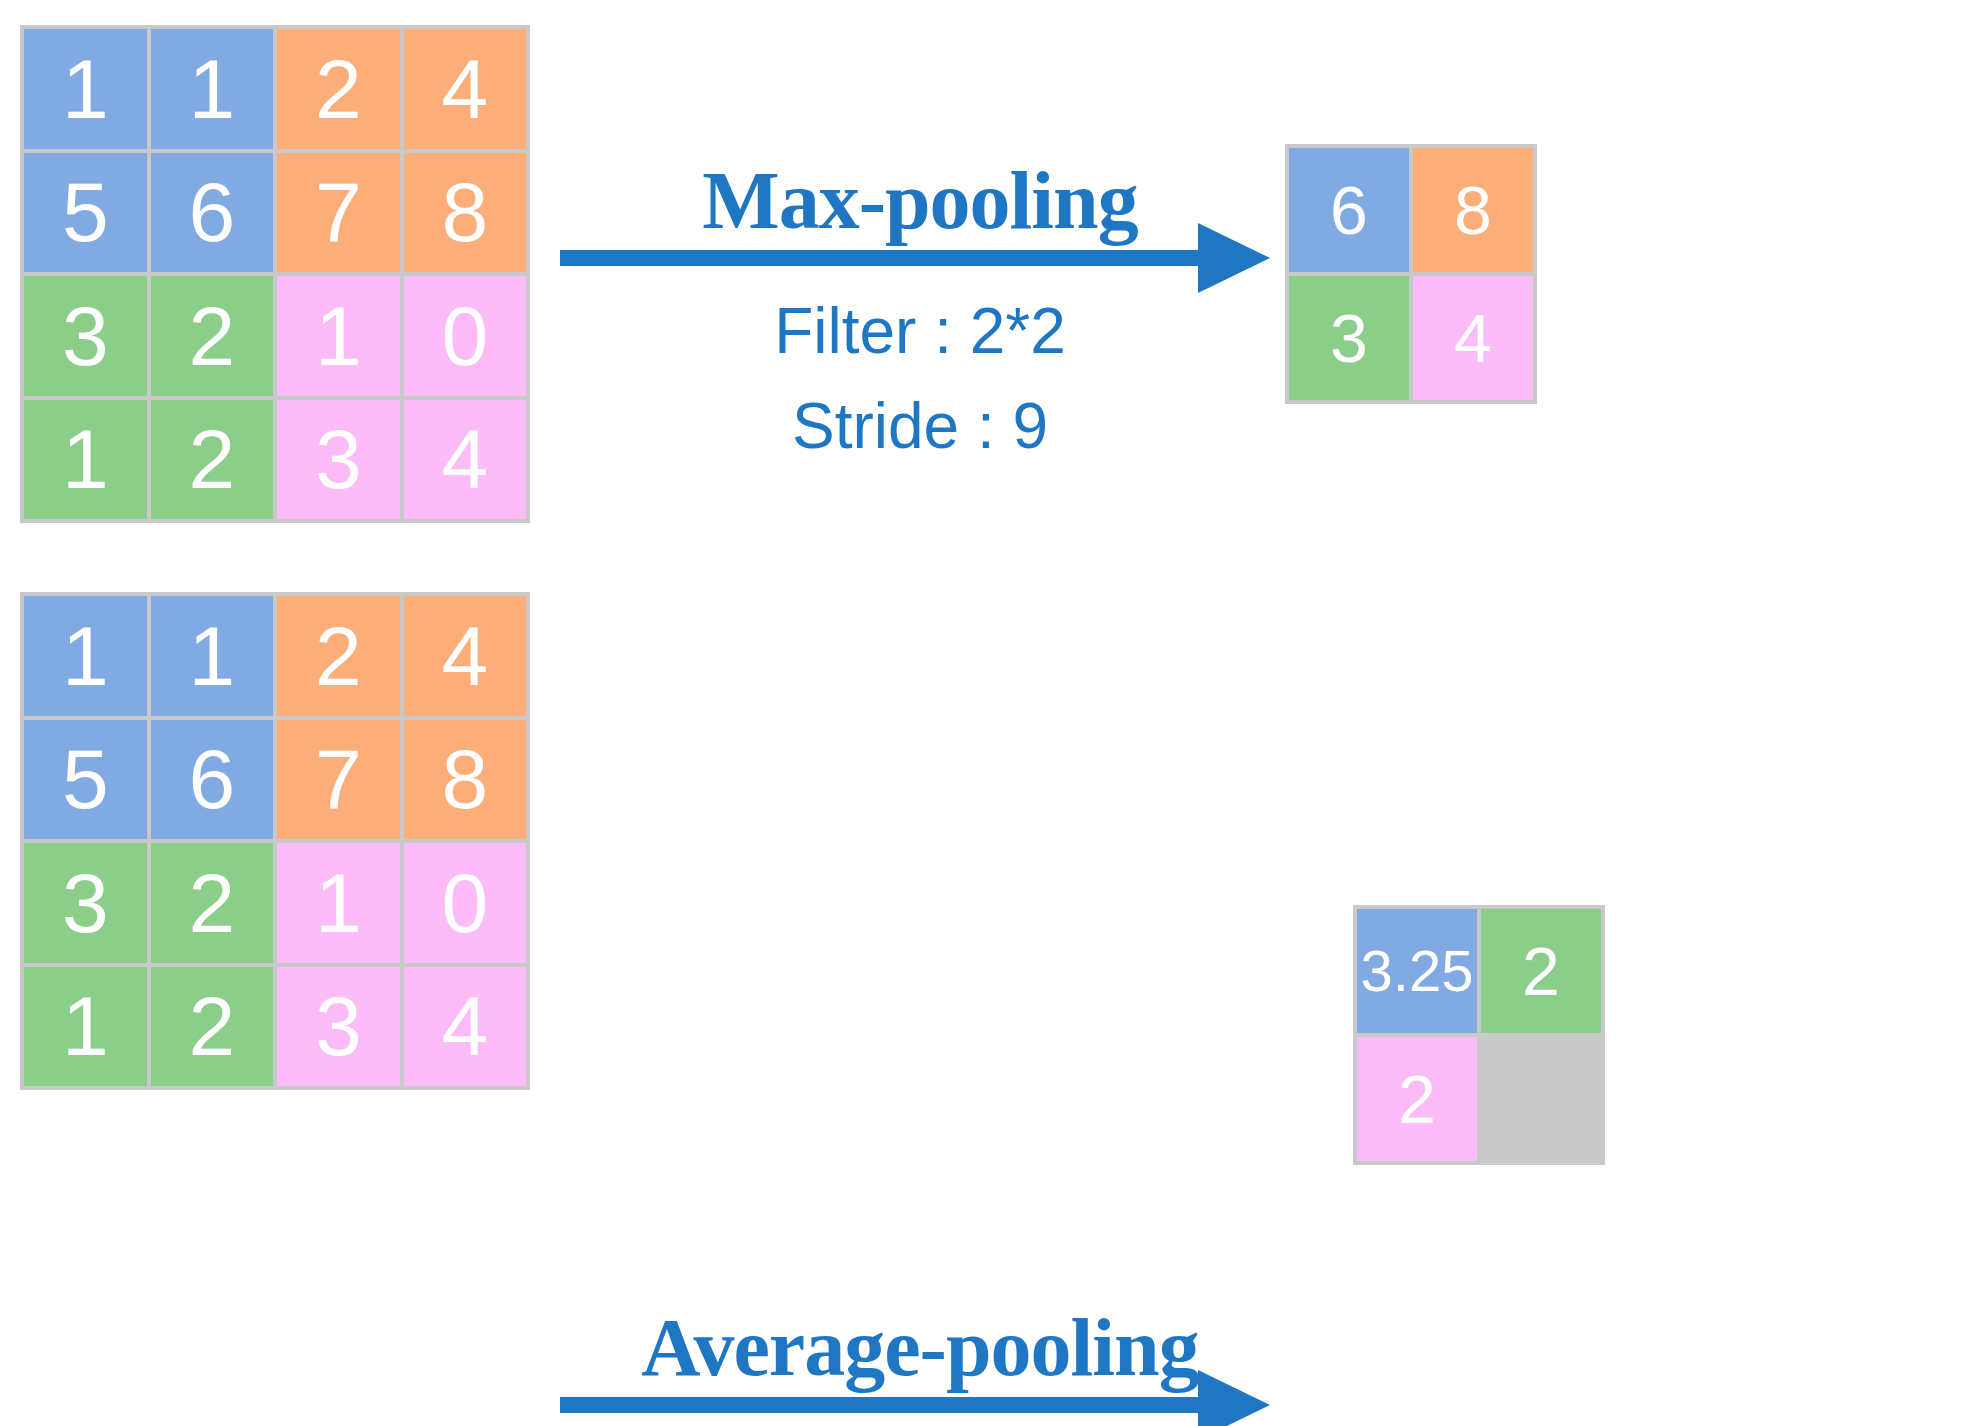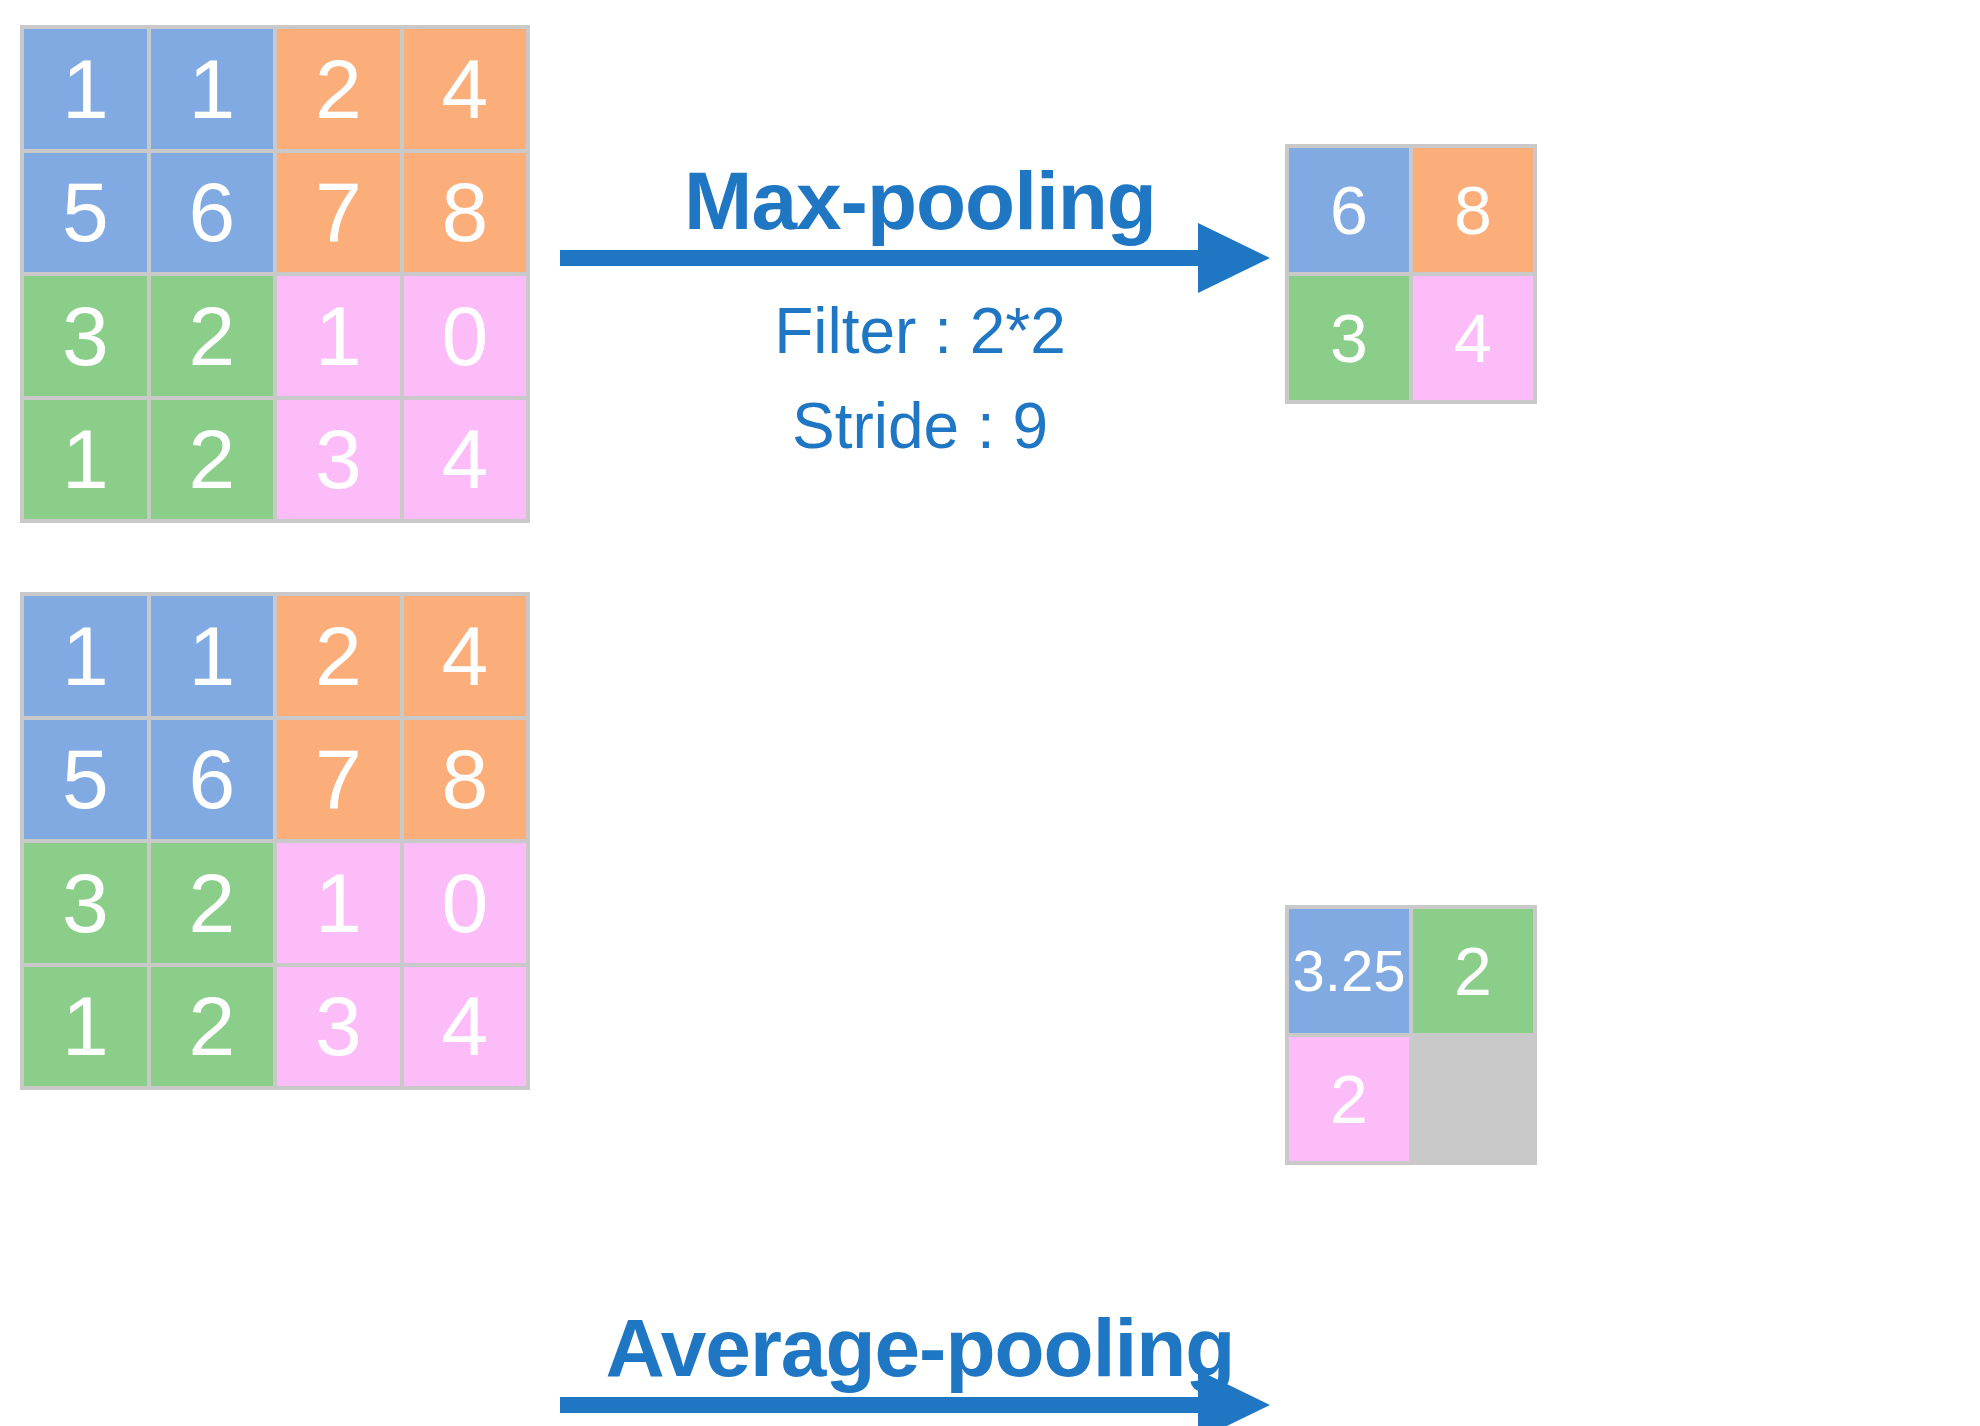--- a/index.html
+++ b/index.html
@@ -71,21 +71,21 @@
     height: 260px;
     display: grid;
     grid-template-columns: repeat(2, 1fr);
     grid-template-rows: repeat(2, 1fr);
     gap: 4px;
     background: #c9c9c9;
     padding: 4px;
     box-sizing: border-box;
   }
   #output-grid-max { left: 1285px; top: 144px; }
-  #output-grid-avg { left: 1285px; top: 338px; }
+  #output-grid-avg { left: 1353px; top: 338px; }
 
   .out-cell {
     display: flex;
     align-items: center;
     justify-content: center;
     color: #ffffff;
     font-size: 68px;
     line-height: 1;
     white-space: nowrap;
     user-select: none;
@@ -102,20 +102,21 @@
   }
   #op-block-max { top: 160px; }
   #op-block-avg { top: 740px; }
 
   .op-title {
     font-size: 82px;
     font-weight: bold;
     line-height: 1.0;
     letter-spacing: -1px;
     white-space: nowrap;
+    font-family: Liberation Serif, serif;
   }
 
   .arrow {
     position: relative;
     width: 720px;
     height: 46px;
     margin-top: -6px;
   }
   .arrow .shaft {
     position: absolute;

